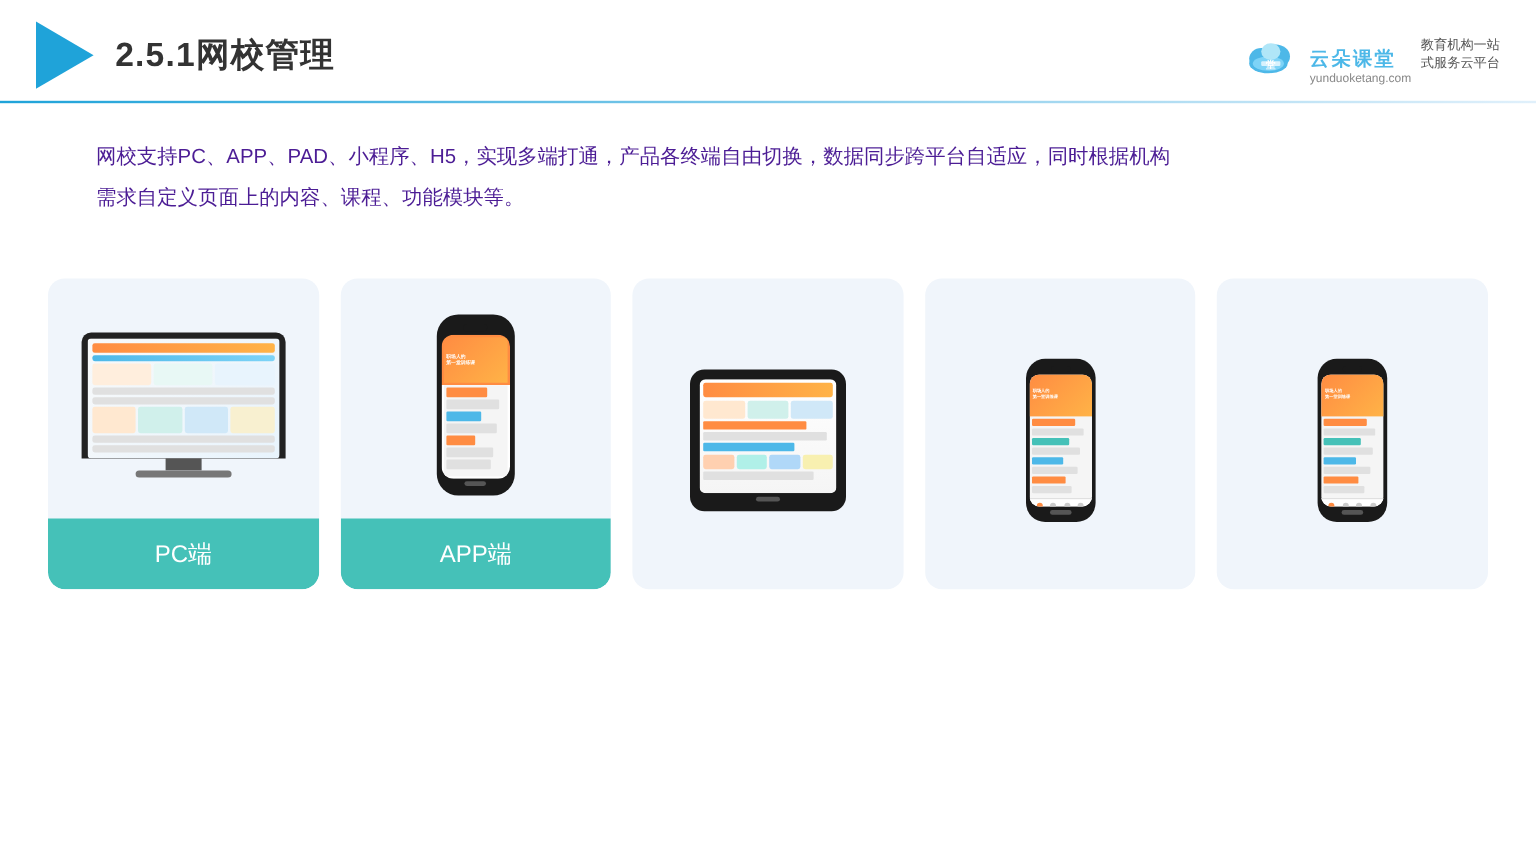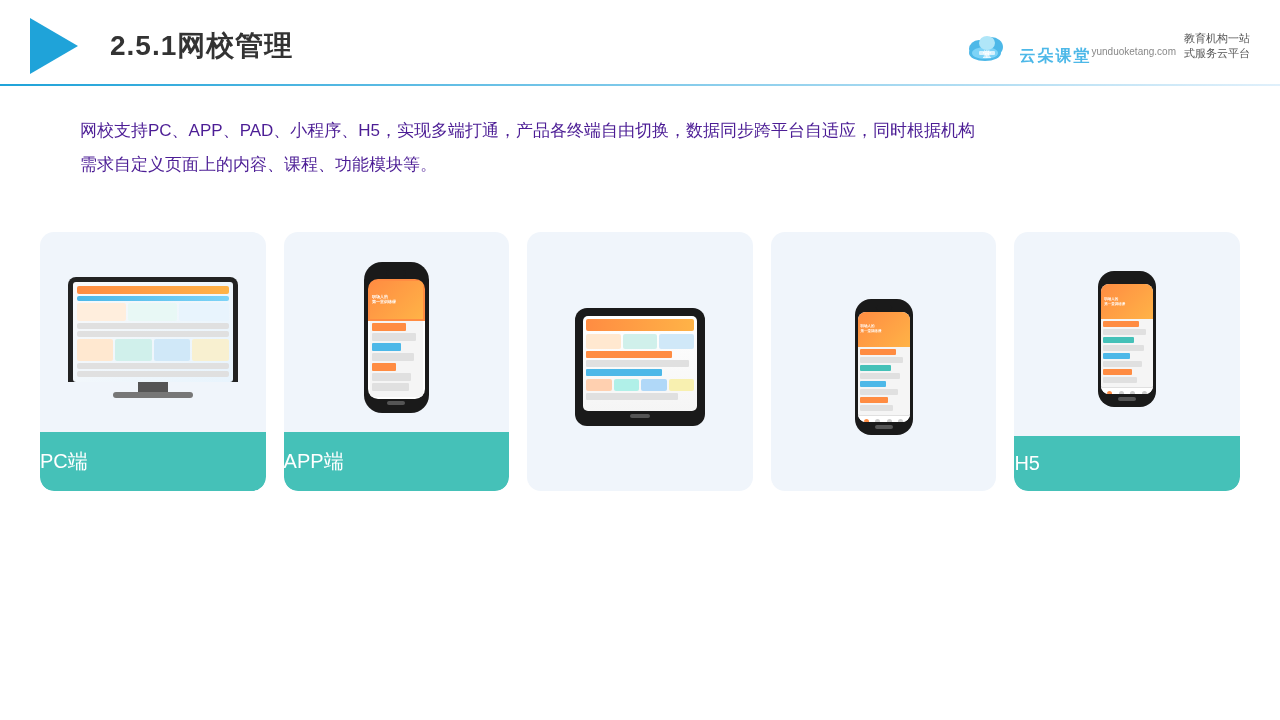--- a/index.html
+++ b/index.html
@@ -15,21 +15,21 @@
     
     .header {
       display: flex;
       align-items: center;
       justify-content: space-between;
       padding: 18px 30px 0 30px;
     }
     .header-left {
       display: flex;
       align-items: center;
-      gap: 32px;
+      gap: 18px;
     }
     .logo-triangle {
       width: 0;
       height: 0;
       border-top: 28px solid transparent;
       border-bottom: 28px solid transparent;
       border-left: 48px solid #1fa3d9;
     }
     .page-title {
       font-size: 28px;
@@ -42,20 +42,21 @@
       align-items: center;
       gap: 8px;
     }
     .brand-logo {
       display: flex;
       align-items: center;
       gap: 6px;
     }
     .brand-text-block {
       display: flex;
+      flex-direction: column;
       line-height: 1.2;
       margin-top: 20px;
     }
     .brand-name {
       font-size: 16px;
       color: #4db8e8;
       font-weight: bold;
       letter-spacing: 2px;
     }
     .brand-url {
@@ -111,20 +112,21 @@
       align-items: center;
       padding: 20px 10px 10px 10px;
       flex: 1;
       min-height: 200px;
     }
 
     .card-label {
       width: 100%;
       background: #45c1b8;
       color: #fff;
+      text-align: center;
       font-size: 20px;
       font-weight: 500;
       padding: 16px 0;
       border-radius: 0 0 14px 14px;
     }
 
     
     .pc-mockup {
       display: flex;
       flex-direction: column;
@@ -543,16 +545,15 @@
                 <div class="mini-nav-dot"></div>
                 <div class="mini-nav-dot"></div>
                 <div class="mini-nav-dot"></div>
               </div>
             </div>
           </div>
           <div class="phone-home" style="margin-top:3px;"></div>
         </div>
       </div>
     </div>
-    <div class="card-label">H5</div>
   </div>
 
 </div>
 
 </body></html>

